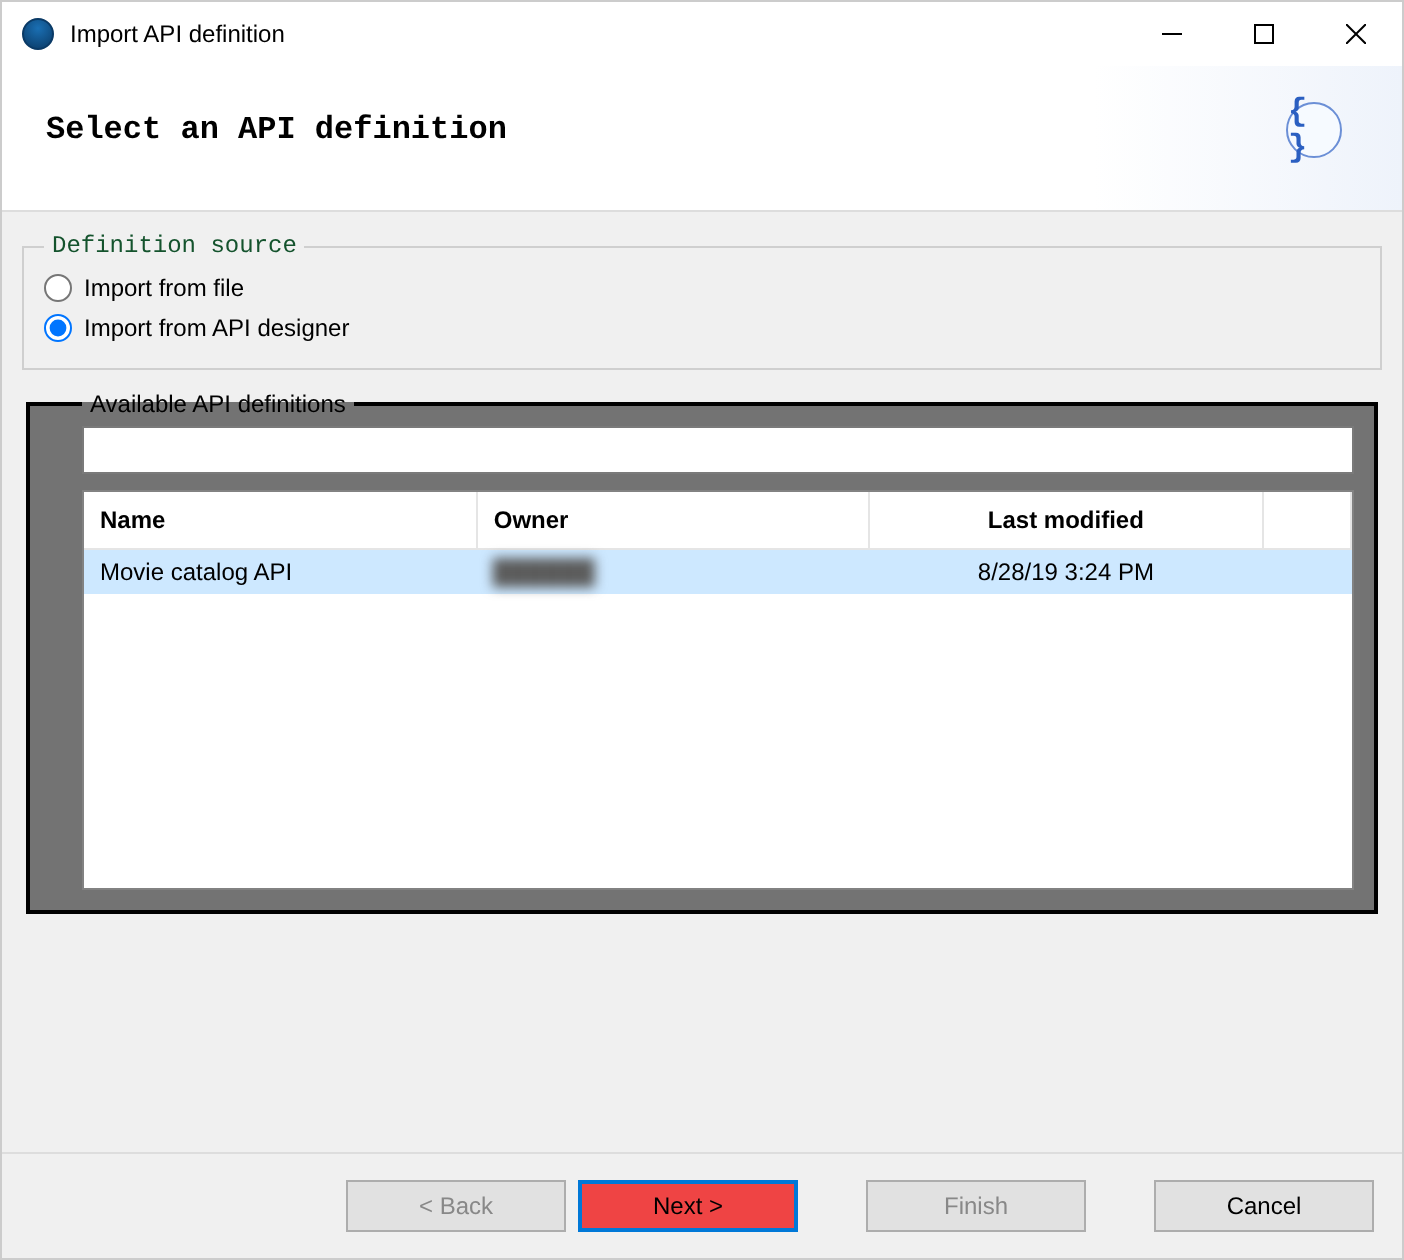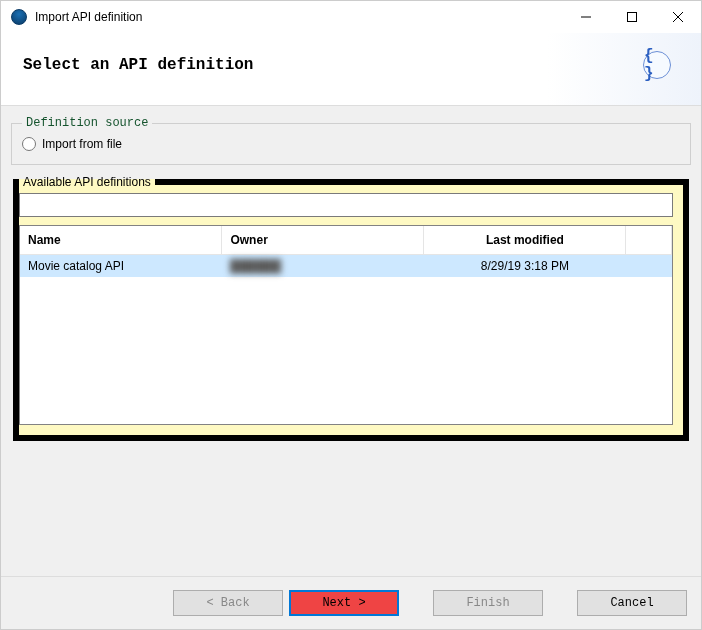--- a/index.html
+++ b/index.html
@@ -91,23 +91,23 @@
     font-family: Liberation Mono, monospace;
   }
   .radio-row {
     display: flex;
     align-items: flex-start;
     gap: 6px;
     padding: 3px 0;
   }
   .radio-row input[type=radio] { margin: 0; width:14px; height:14px; }
   .avail-group {
-    border: 6px solid #000000;
-    padding: 4px 10px 10px 0;
-    background: #fef9c3;
+    border: 2px solid #000000;
+    padding: 4px 10px 10px 26px;
+    background: #737373;
     display: flex;
     flex-direction: column;
   }
   .filter-input {
     height: 24px;
     border: 1px solid #7a7a7a;
     background: #fff;
     width: 100%;
     padding: 2px 6px;
     font-family: inherit;
@@ -155,21 +155,21 @@
     padding: 0 14px;
     gap: 6px;
     background: #f0f0f0;
   }
   .footer .group-gap { width: 22px; }
   .btn {
     min-width: 110px;
     height: 26px;
     border: 1px solid #adadad;
     background: #e1e1e1;
-    font-family: Liberation Mono, monospace;
+    font-family: Liberation Sans, sans-serif;
     font-size: 12px;
     cursor: pointer;
   }
   .btn:disabled {
     color: #888;
     cursor: default;
   }
   .btn.primary {
     border: 2px solid #0078d7;
     background: #ef4444;
@@ -205,20 +205,24 @@
   <div class="braces-badge">{ }</div>
 </div>
 
 <div class="content">
 
   <fieldset class="defsrc">
     <legend>Definition source</legend>
     <label class="radio-row">
       <input type="radio" name="defsrc" style="">
       <span>Import from file</span>
+    </label>
+    <label class="radio-row">
+      <input type="radio" name="defsrc" checked="" style="">
+      <span>Import from API designer</span>
     </label>
   </fieldset>
 
   <fieldset class="avail-group">
     <legend style="padding:0 4px;">Available API definitions</legend>
     <input class="filter-input" type="text" value="" style="">
     <div class="table-wrap">
       <table class="api-table">
         <colgroup>
           <col style="width:31%">
@@ -231,21 +235,21 @@
             <th>Name</th>
             <th>Owner</th>
             <th class="col-mod">Last modified</th>
             <th></th>
           </tr>
         </thead>
         <tbody>
           <tr class="selected">
             <td>Movie catalog API</td>
             <td><span class="blurred">██████</span></td>
-            <td class="col-mod">8/29/19 3:18 PM</td>
+            <td class="col-mod">8/28/19 3:24 PM</td>
             <td></td>
           </tr>
         </tbody>
       </table>
     </div>
   </fieldset>
 
 </div>
 
 <div class="footer">

